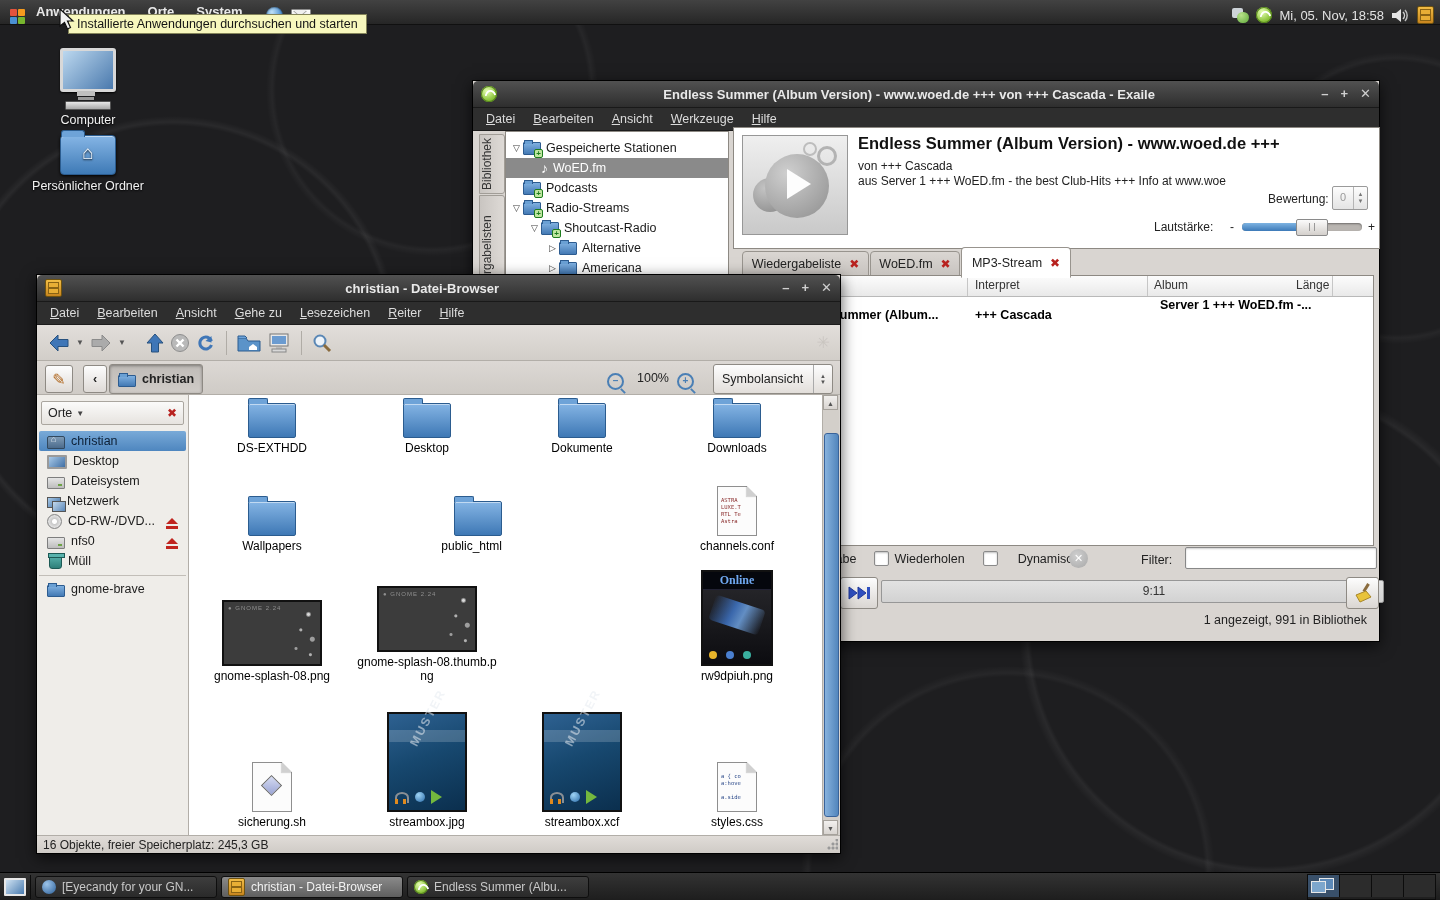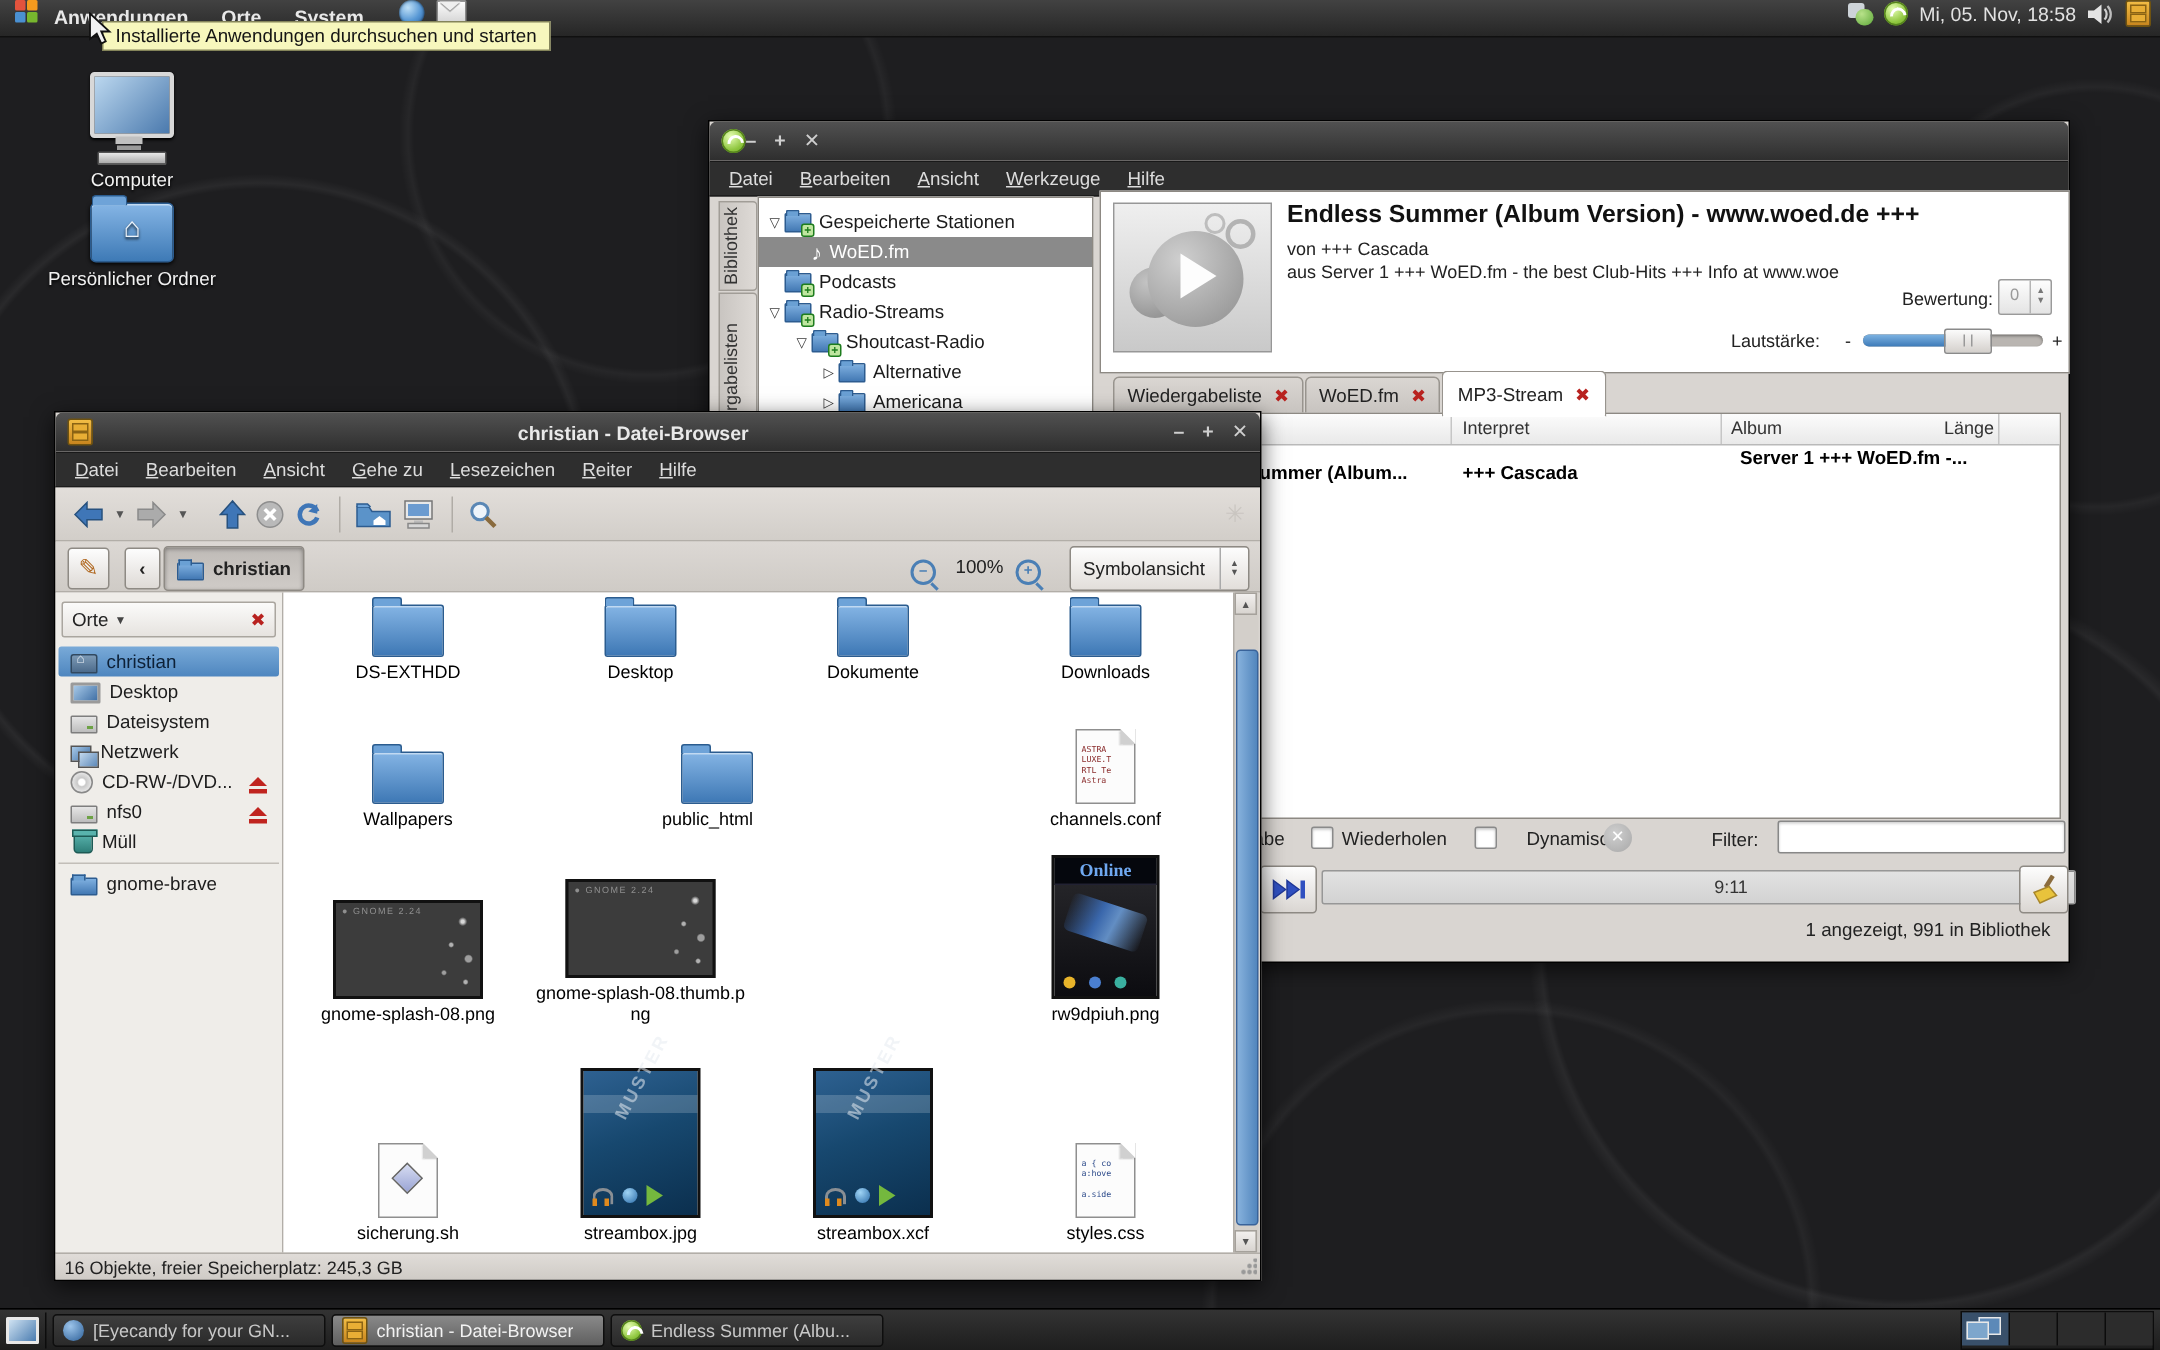--- a/index.html
+++ b/index.html
@@ -8,21 +8,21 @@
   
   #swirls{position:absolute;inset:0;background:
     radial-gradient(circle 260px at 12% 38%, transparent 216px, rgba(255,255,255,.05) 220px, transparent 226px),
     radial-gradient(circle 200px at 30% 10%, transparent 156px, rgba(255,255,255,.04) 160px, transparent 166px),
     radial-gradient(circle 300px at 88% 70%, transparent 236px, rgba(255,255,255,.05) 240px, transparent 248px),
     radial-gradient(circle 240px at 70% 97%, transparent 196px, rgba(255,255,255,.04) 200px, transparent 207px),
     radial-gradient(circle 180px at 97% 22%, transparent 136px, rgba(255,255,255,.04) 140px, transparent 146px);}
   .abs{position:absolute;}
   
   #panel{position:absolute;left:0;top:0;width:1440px;height:24px;z-index:90;
-    background:linear-gradient(#424242,#262626);border-bottom:1px solid #101010;display:flex;align-items:flex-start;color:#e8e8e8;}
+    background:linear-gradient(#424242,#262626);border-bottom:1px solid #101010;display:flex;align-items:flex-end;color:#e8e8e8;}
   #panel .pmenu{font-weight:bold;font-size:13px;padding:0 11px;line-height:24px;}
   #grid-icon{width:15px;height:15px;margin-left:10px;display:grid;grid-template-columns:7px 7px;grid-gap:1px;}
   #grid-icon i{width:7px;height:7px;border-radius:1px;}
   #grid-icon i:nth-child(1){background:#e3533d;} #grid-icon i:nth-child(2){background:#f59a1e;}
   #grid-icon i:nth-child(3){background:#4a90d2;} #grid-icon i:nth-child(4){background:#77b62e;}
   .globe-icon{width:17px;height:17px;border-radius:50%;display:inline-block;
     background:radial-gradient(circle at 35% 30%,#bfe0f7,#5596d4 55%,#2a5f9e);box-shadow:inset 0 0 2px #123; margin-left:12px;}
   .envelope-icon{width:18px;height:13px;display:inline-block;background:linear-gradient(#fdfdfd,#d8d8d8);
     border:1px solid #8a8a8a;border-radius:1px;position:relative;margin-left:8px;}
   .envelope-icon:after{content:"";position:absolute;left:1px;top:0;border-left:7px solid transparent;
@@ -266,20 +266,21 @@
 <div class="dicon" style="left:23px;top:135px;">
   <div class="bigfolder">
       <span class="home-glyph">⌂</span>
     </div>
   <div>Persönlicher Ordner</div>
 </div>
 
 <div class="window" id="exaile-win">
   <div class="titlebar">
     <span class="exaile-logo"></span>
+    <span class="title">Endless Summer (Album Version) - www.woed.de +++ von +++ Cascada - Exaile</span>
     <span class="winbtns">
       <span>–</span>
       <span>+</span>
       <span>✕</span>
     </span>
   </div>
   <div class="menubar" id="exaile-menus">
       <span class="mitem"><u>D</u>atei</span>
       <span class="mitem"><u>B</u>earbeiten</span>
       <span class="mitem"><u>A</u>nsicht</span>

